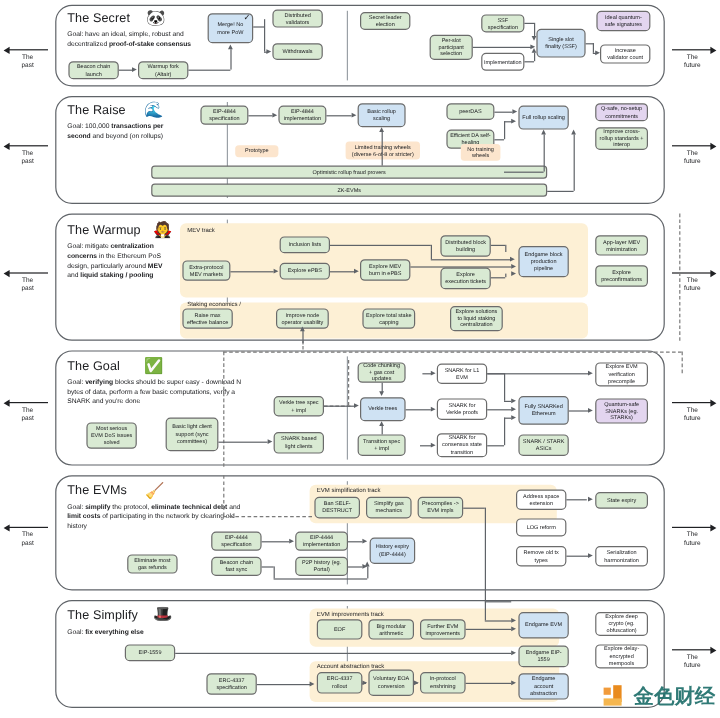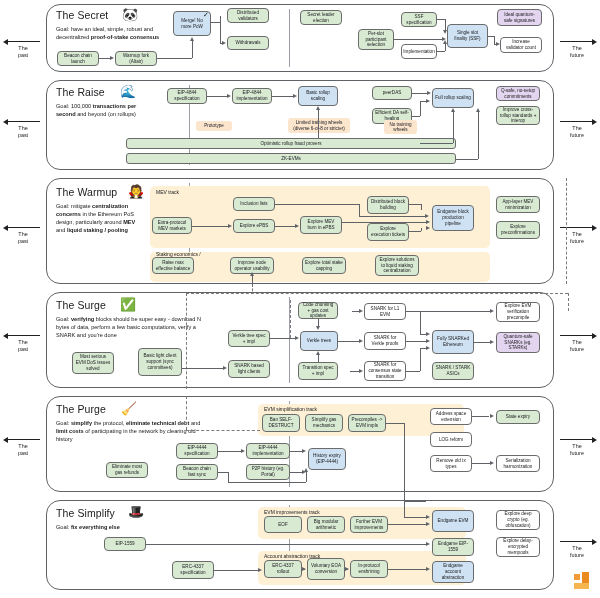--- a/index.html
+++ b/index.html
@@ -376,21 +376,21 @@
   <div class="rail past" style="left:0px; top:332px;">
     <div class="arrowline"></div>
     <div>The</div>
     <div>past</div>
   </div>
   <div class="rail future" style="left:554px; top:332px;">
     <div class="arrowline"></div>
     <div>The</div>
     <div>future</div>
   </div>
-  <div class="sec-title" style="left:56px; top:299px;">The Surge</div>
+  <div class="sec-title" style="left:56px; top:299px;">The Goal</div>
   <div class="sec-emoji" style="left:120px; top:298px;">✅</div>
   <div class="sec-goal" style="left:56px; top:315px; width:158px;">Goal: <b>verifying</b> blocks should be super easy - download N bytes of data, perform a few basic computations, verify a SNARK and you're done</div>
 
   <div class="node green" style="left:72px; top:352px; width:42px; height:22px;">Most serious EVM DoS issues solved</div>
   <div class="node green" style="left:138px; top:348px; width:44px; height:28px;">Basic light client support (sync committees)</div>
   <div class="node green" style="left:228px; top:330px; width:42px; height:17px;">Verkle tree spec + impl</div>
   <div class="node green" style="left:228px; top:360px; width:42px; height:18px;">SNARK based light clients</div>
   <div class="node green" style="left:298px; top:302px; width:40px; height:17px;">Code chunking + gas cost updates</div>
   <div class="node blue" style="left:300px; top:331px; width:38px; height:20px;">Verkle trees</div>
   <div class="node green" style="left:298px; top:362px; width:40px; height:18px;">Transition spec + impl</div>
@@ -443,21 +443,21 @@
   <div class="rail past" style="left:0px; top:436px;">
     <div class="arrowline"></div>
     <div>The</div>
     <div>past</div>
   </div>
   <div class="rail future" style="left:554px; top:436px;">
     <div class="arrowline"></div>
     <div>The</div>
     <div>future</div>
   </div>
-  <div class="sec-title" style="left:56px; top:403px;">The Purge</div>
+  <div class="sec-title" style="left:56px; top:403px;">The EVMs</div>
   <div class="sec-emoji" style="left:121px; top:402px;">🧹</div>
   <div class="sec-goal" style="left:56px; top:419px; width:150px;">Goal: <b>simplify</b> the protocol, <b>eliminate technical debt</b> and <b>limit costs</b> of participating in the network by clearing old history</div>
 
   <div class="track" style="left:258px; top:404px; width:206px; height:32px;"></div>
   <div class="track-label" style="left:264px; top:406px;">EVM simplification track</div>
 
   <div class="node green" style="left:106px; top:462px; width:42px; height:16px;">Eliminate most gas refunds</div>
   <div class="node green" style="left:176px; top:443px; width:42px; height:16px;">EIP-4444 specification</div>
   <div class="node green" style="left:176px; top:464px; width:42px; height:16px;">Beacon chain fast sync</div>
   <div class="node green" style="left:246px; top:443px; width:44px; height:16px;">EIP-4444 implementation</div>
@@ -540,15 +540,16 @@
   <div class="ln v" style="left:404px; top:501px; height:16px;"></div>
   <div class="ln h" style="left:404px; top:517px; width:22px;"></div>
   <div class="arrow" style="left:426px; top:514.6px;"></div>
 
   <div id="watermark">
     <span class="wm-mark">
       <i class="wm-a"></i>
         <i class="wm-b"></i>
         <i class="wm-c"></i>
     </span>
+    <span class="wm-text">金色财经</span>
   </div>
 
 </div>
 
 </body></html>

